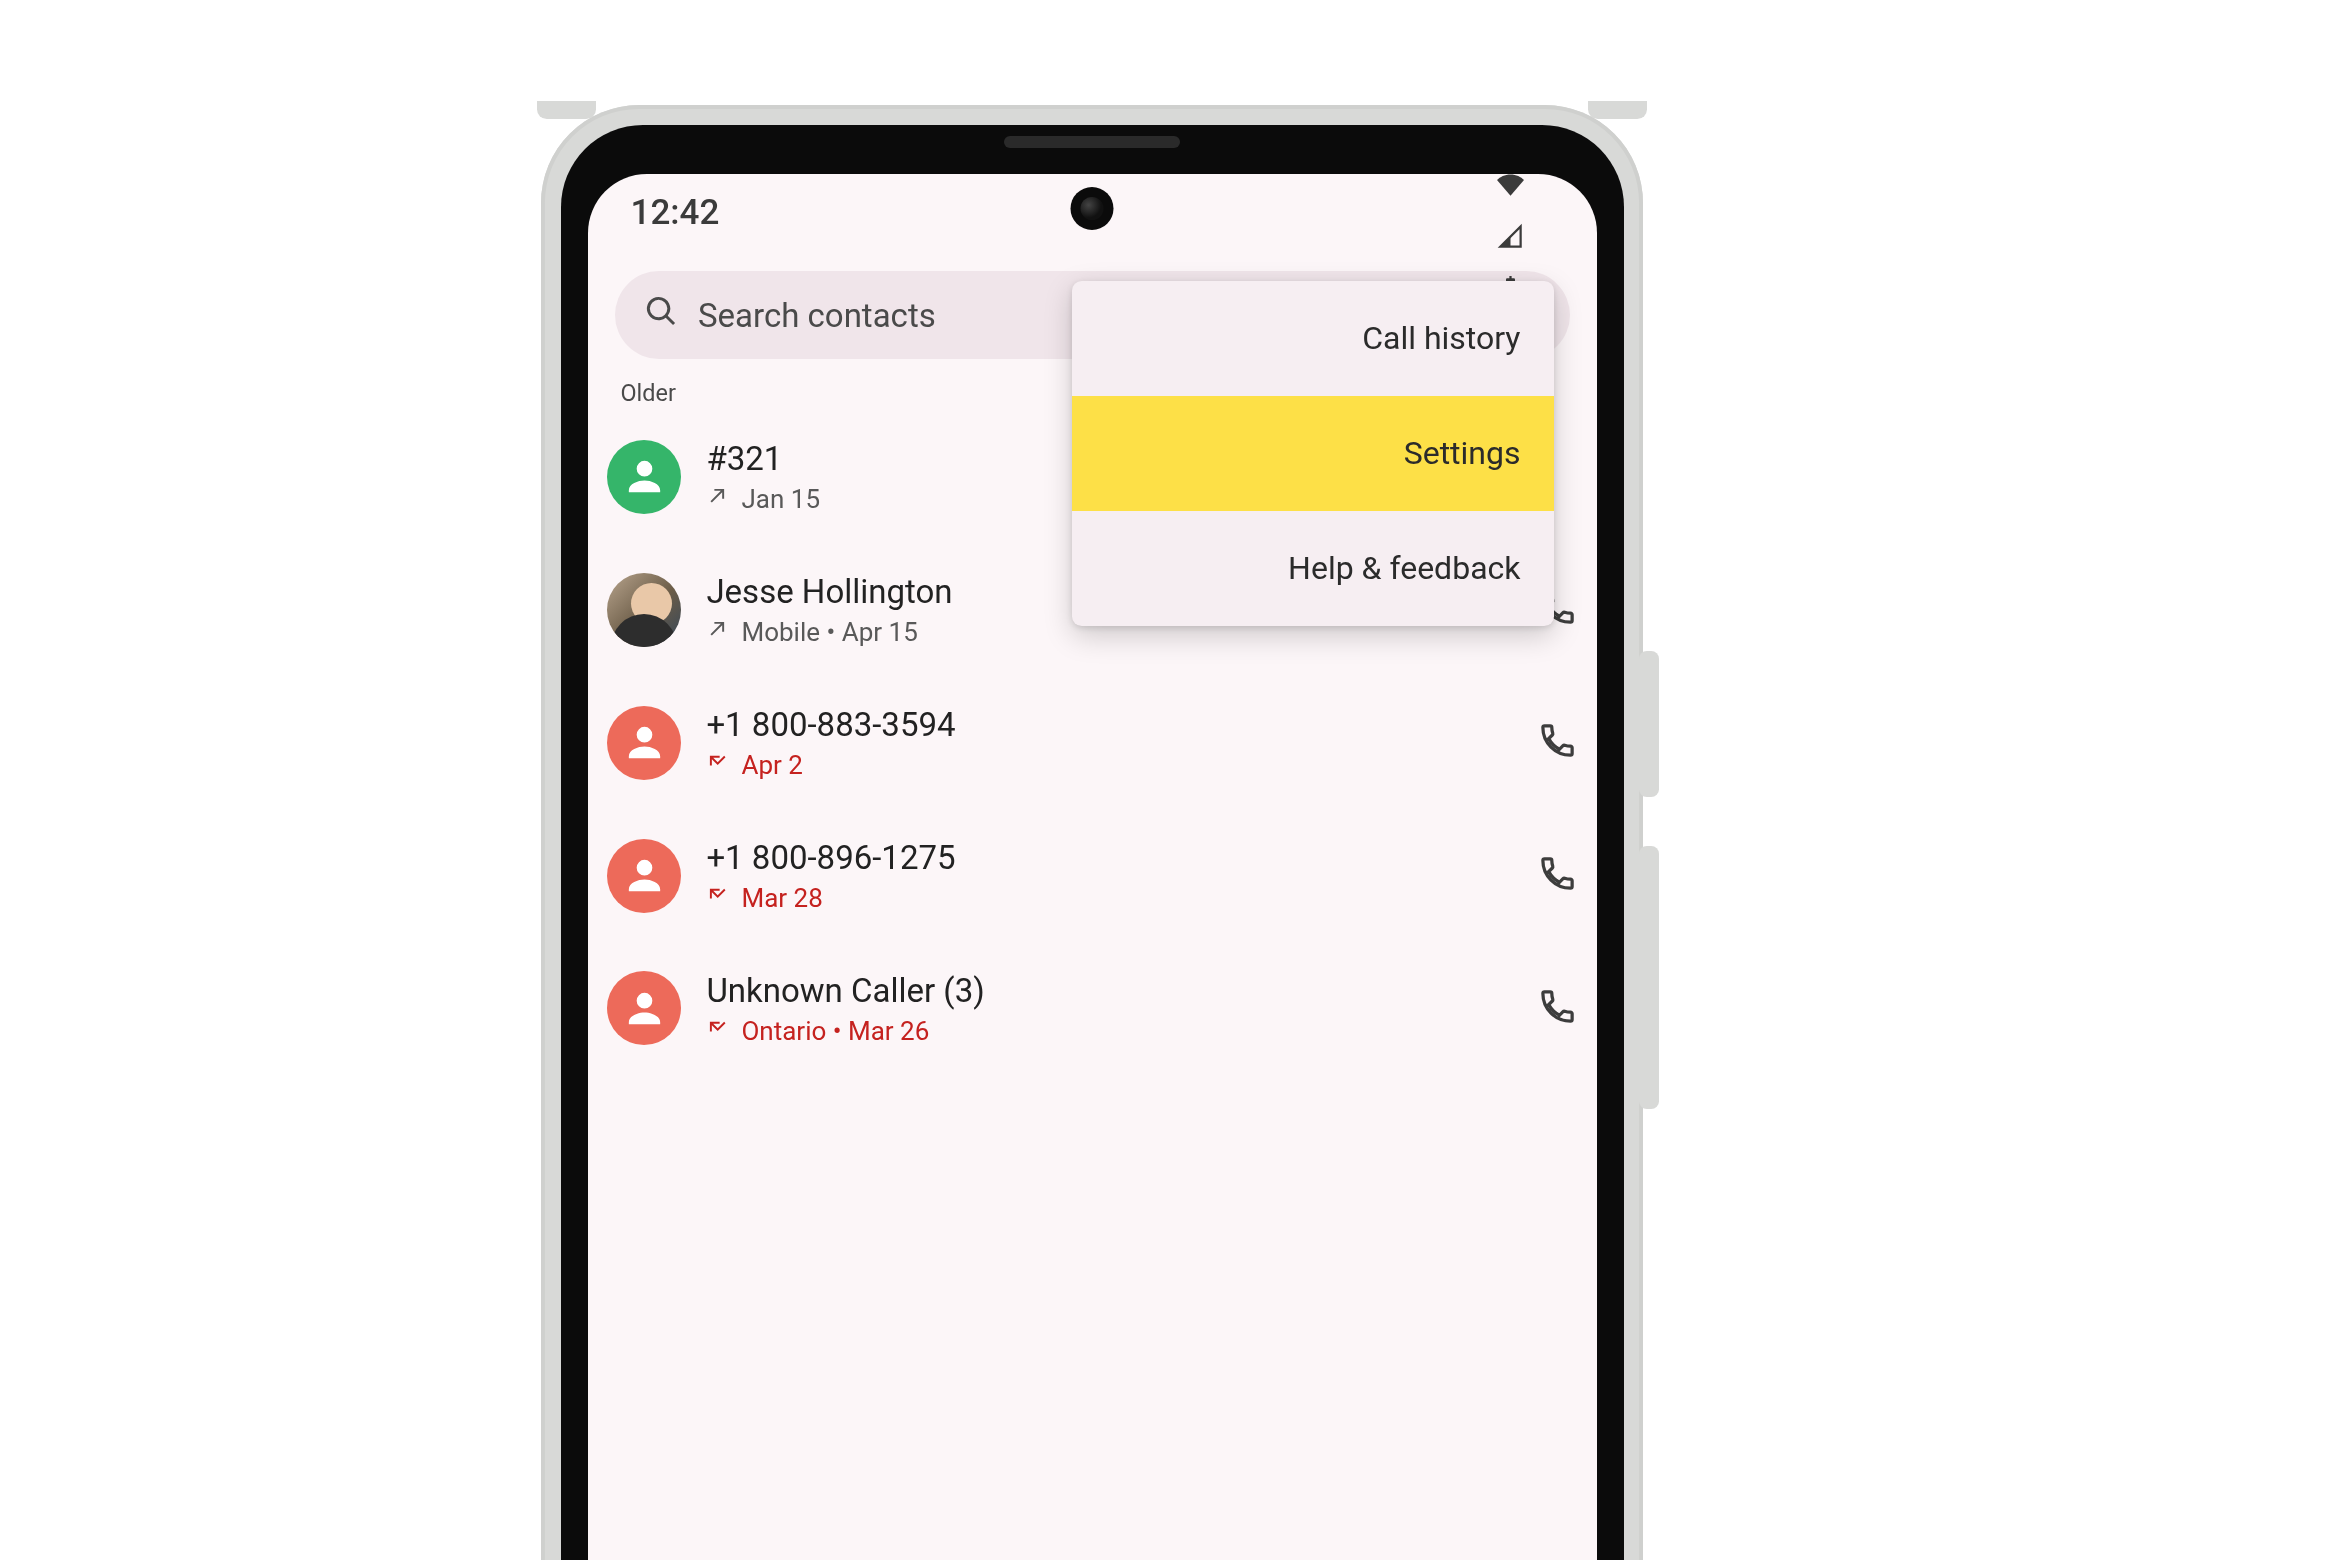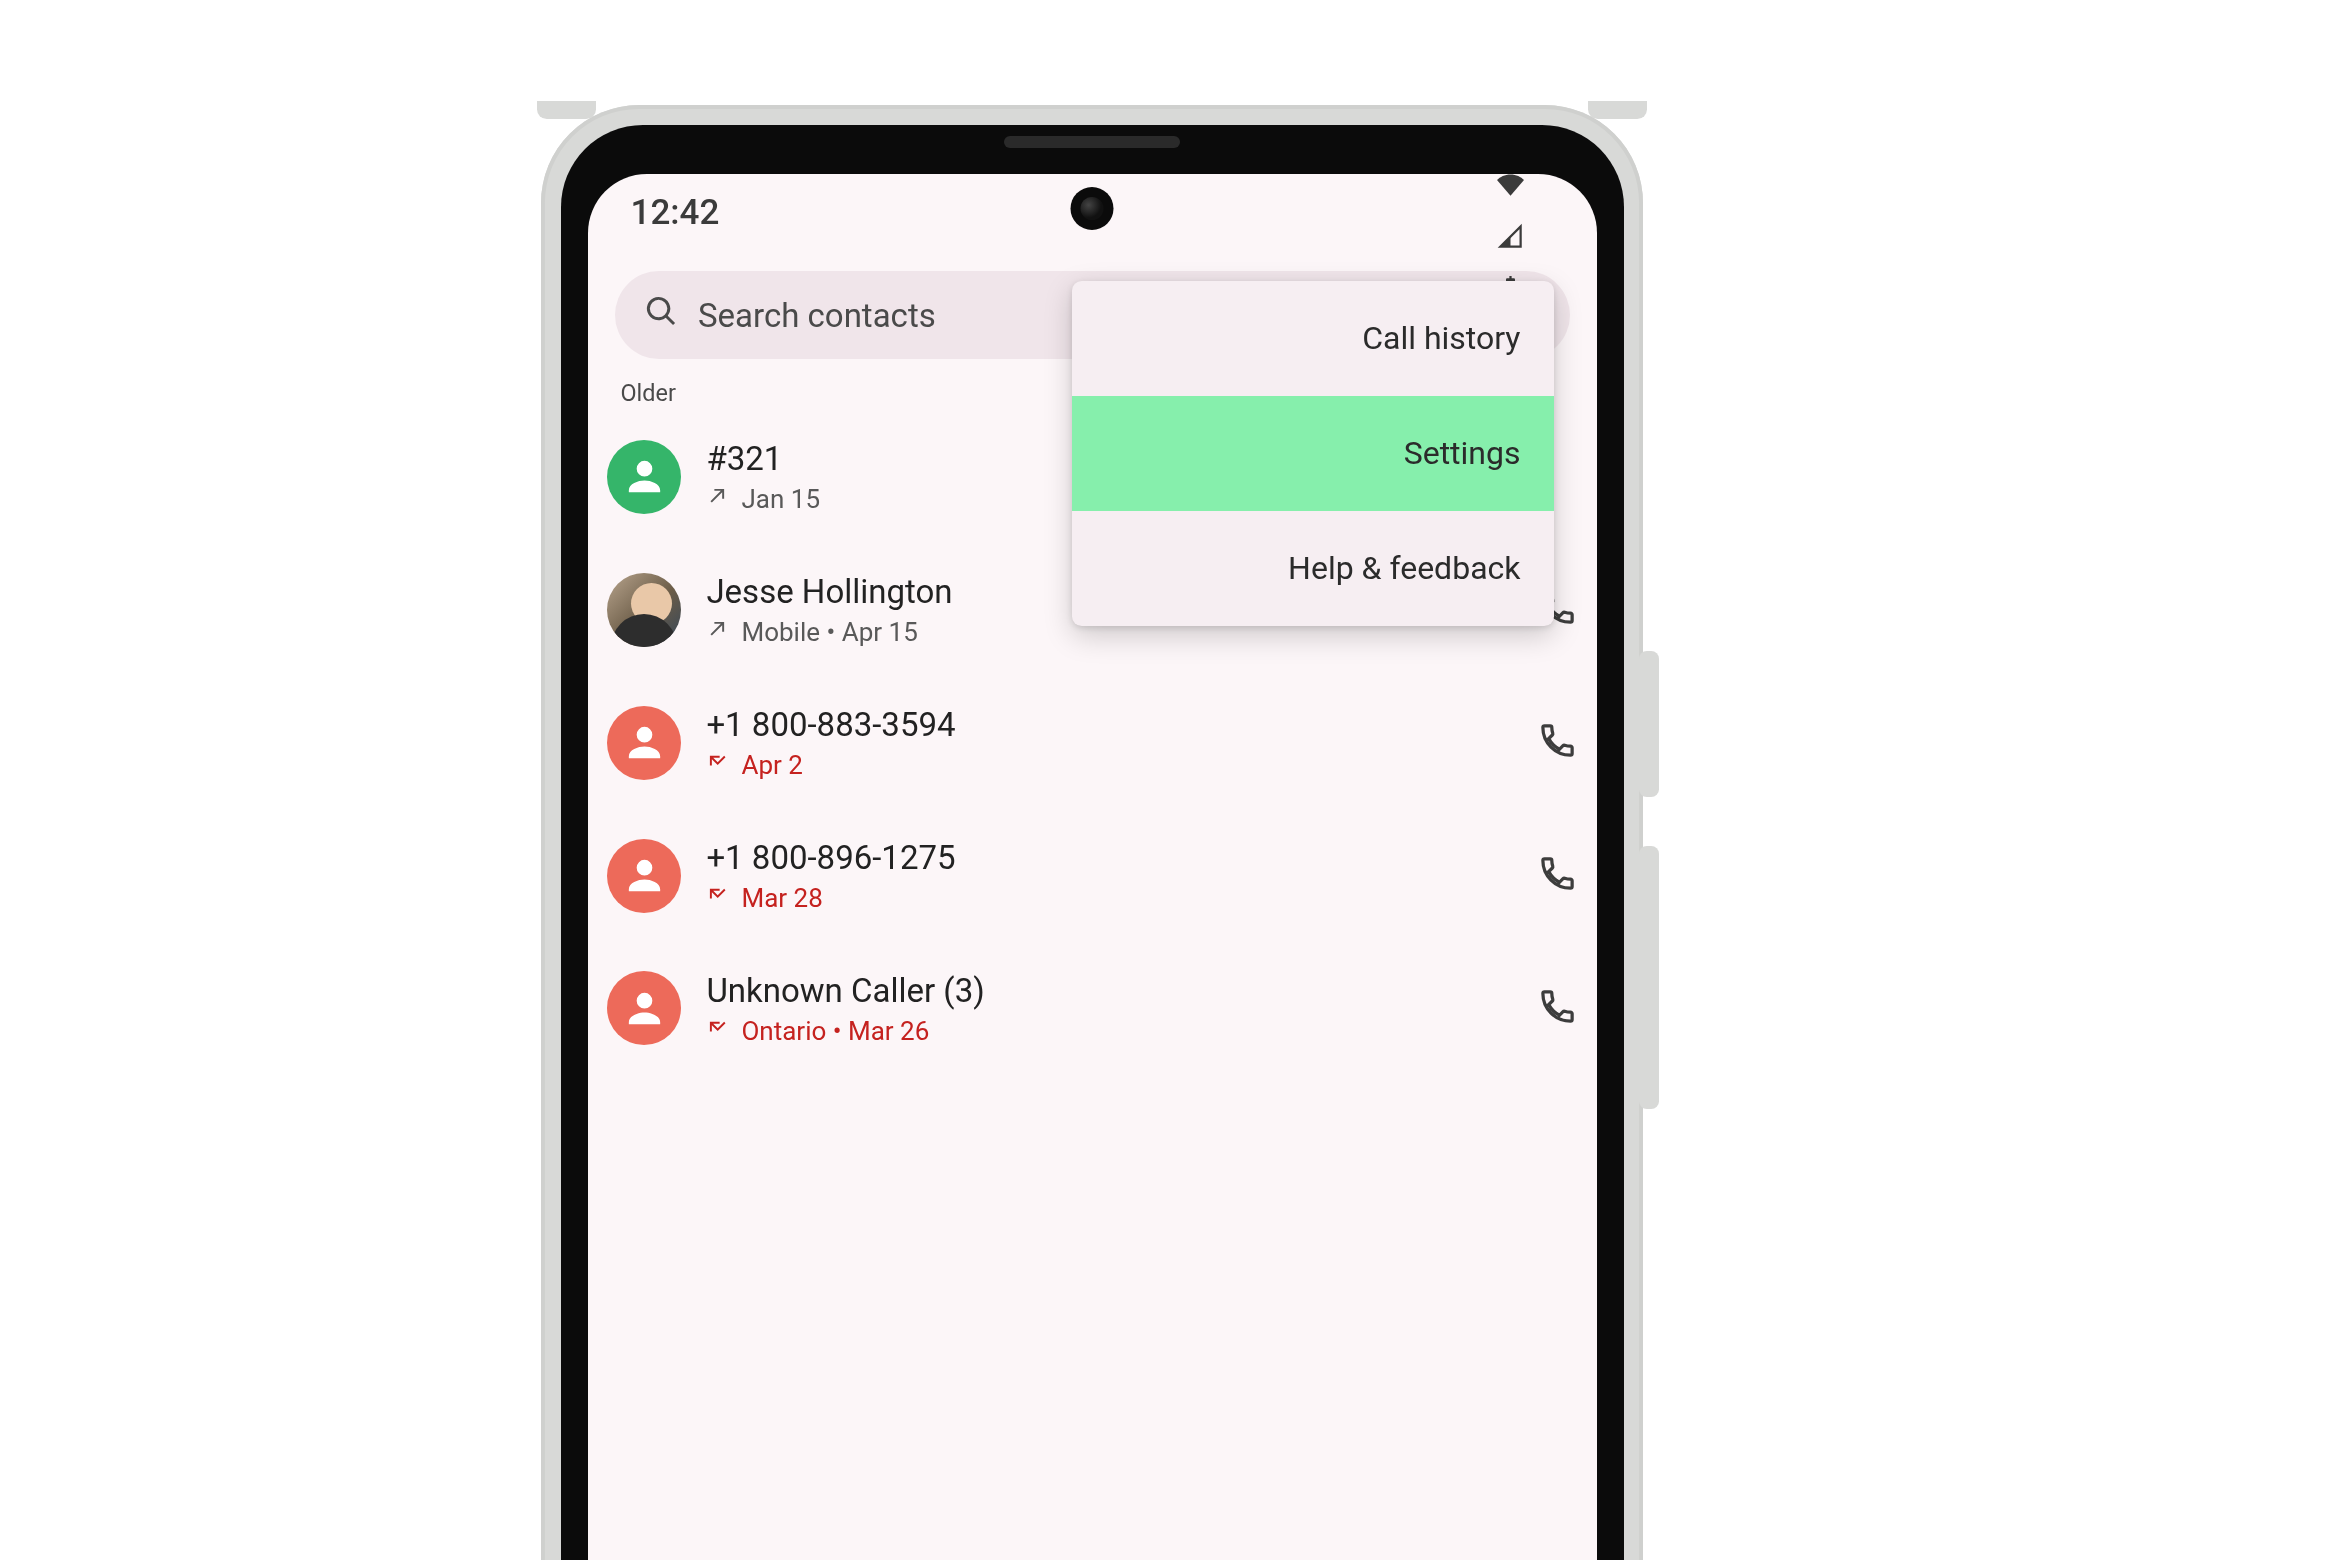--- a/index.html
+++ b/index.html
@@ -34,21 +34,21 @@
   .info .name{font-size:33px;color:#222;margin-bottom:5.9px;}
   .info .meta{font-size:26px;display:flex;align-items:center;gap:11.7px;}
   .info .meta.gray{color:#595959;}
   .info .meta.red{color:#c5221f;}
   .info .meta svg{width:23.4px;height:23.4px;}
   .info .meta.gray svg{fill:#595959;}
   .info .meta.red svg{fill:#c5221f;}
   .call-btn svg{width:39px;height:39px;fill:#3d3d3d;}
   .menu{position:absolute;right:43px;top:107px;width:482px;background:#f6eef2;border-radius:9.8px;box-shadow:0 9.8px 29px rgba(0,0,0,.18),0 2px 5.9px rgba(0,0,0,.12);overflow:hidden;z-index:20;}
   .menu-item{height:115px;display:flex;align-items:center;padding:0 33px;font-size:32px;color:#2b2b2b;justify-content:flex-end;}
-  .menu-item.highlight{background:#86efac;}
+  .menu-item.highlight{background:#fde047;}
 </style>
 </head>
 <body>
 
 <div class="stage">
   <div class="phone">
     <div class="phone-side-btn top-l"></div>
     <div class="phone-side-btn top-r"></div>
     <div class="phone-side-btn pwr"></div>
     <div class="phone-side-btn vol"></div>

